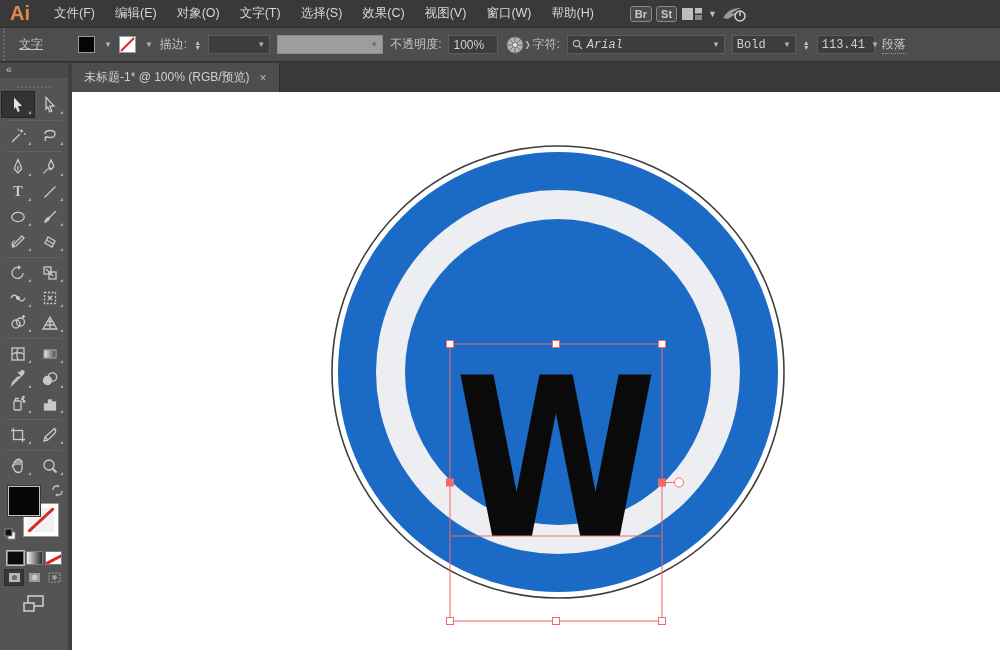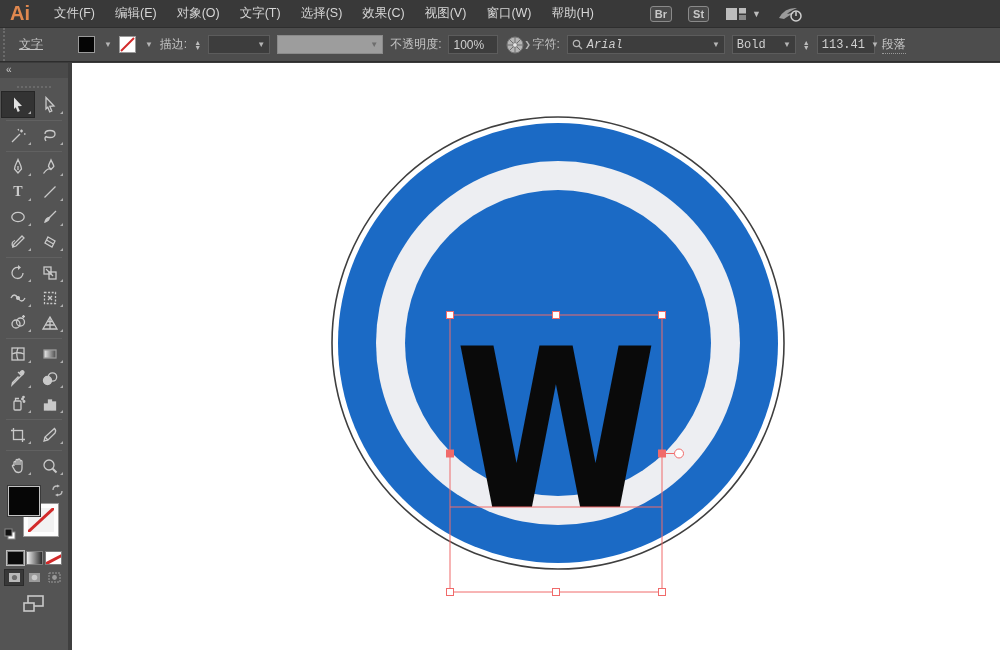--- a/index.html
+++ b/index.html
@@ -6,21 +6,21 @@
   html,body { width:1000px; height:650px; overflow:hidden; background:#3b3b3b;
               font-family:"Liberation Sans","DejaVu Sans",sans-serif; }
   .app { position:relative; width:1000px; height:650px; }
 
   
   .menubar { height:28px; background:#393939; display:flex; align-items:center;
              border-bottom:1px solid #2e2e2e; }
   .ai-logo { color:#e0884f; font-weight:bold; font-size:20px; padding:0 14px 0 10px; }
   .menu-item { color:#d6d6d6; font-size:12.5px; padding:0 10px; height:28px;
                display:flex; align-items:center; cursor:default; }
-  .menubar-right { display:flex; align-items:center; margin-left:46px; gap:16px; }
+  .menubar-right { display:flex; align-items:center; margin-left:26px; gap:4px; }
   .badge { border:1px solid #8a8a8a; border-radius:3px; color:#c9c9c9; font-size:11px;
            font-weight:bold; padding:1px 4px; background:#4a4a4a; }
   .ws-icon { display:flex; align-items:center; gap:5px; }
   .ws-icon svg, .cslive svg { display:block; }
   .chev { color:#bdbdbd; font-size:9px; }
 
   
   .controlbar { height:34px; background:#4d4d4d; border-bottom:1px solid #2d2d2d;
                 display:flex; align-items:center; color:#c9c9c9; font-size:12px; gap:7px; }
   .gripper-v { width:7px; height:100%; border-left:2px dotted #6a6a6a; margin:0 2px 0 3px; }
@@ -425,20 +425,26 @@
       </div>
       <div class="screenmode">
         <svg width="22" height="17" viewBox="0 0 22 17">
           <rect x="5" y="1" width="15" height="10" fill="none" stroke="#c9c9c9" stroke-width="1.6"></rect>
           <rect x="1" y="8" width="10" height="8" fill="#545454" stroke="#c9c9c9" stroke-width="1.6"></rect>
         </svg>
       </div>
     </div>
 
     <div class="workarea">
+      <div class="tabstrip">
+        <div class="doc-tab">
+          <span>未标题-1* @ 100% (RGB/预览)</span>
+          <span class="tab-close">×</span>
+        </div>
+      </div>
 
       <div class="canvas">
         <svg width="928" height="558" viewBox="0 0 928 558">
 
           <g>
             <circle cx="486" cy="280" r="226" fill="#ffffff" stroke-width="1.6" stroke="#3f3f3f"></circle>
             <circle cx="486" cy="280" r="220" fill="#1b6ac5"></circle>
             <circle cx="486" cy="280" r="182" fill="#edeef2"></circle>
             <circle cx="486" cy="280" r="153" fill="#1b6ac5"></circle>
             <text x="484" y="444" text-anchor="middle" textLength="202" lengthAdjust="spacingAndGlyphs" font-family="'DejaVu Sans',sans-serif" font-weight="bold" font-size="222" fill="#0a0a0a">W</text>

